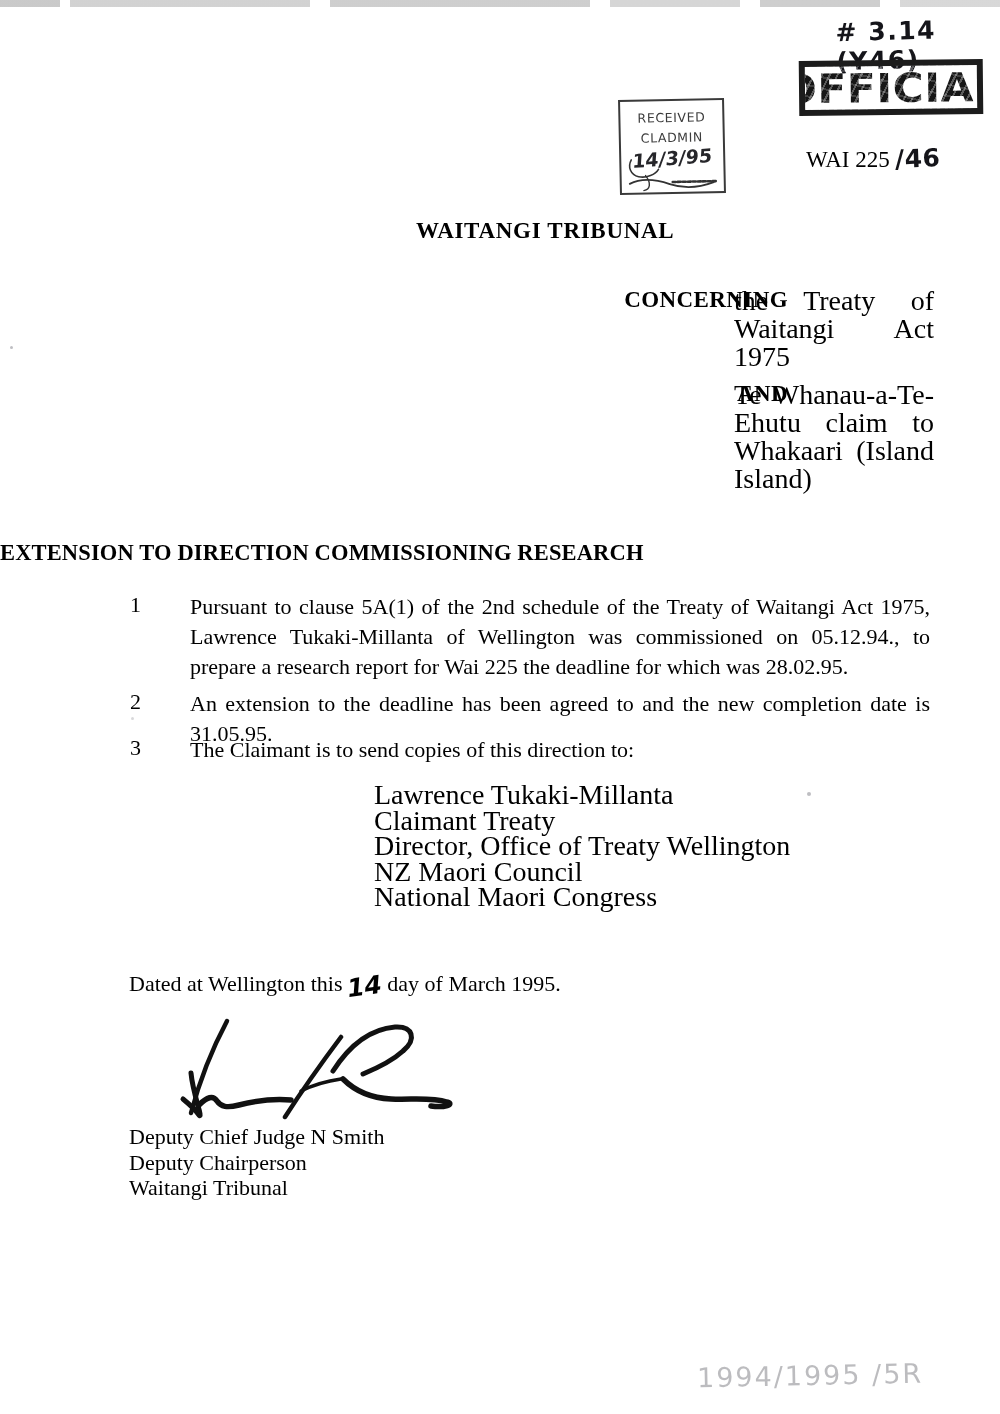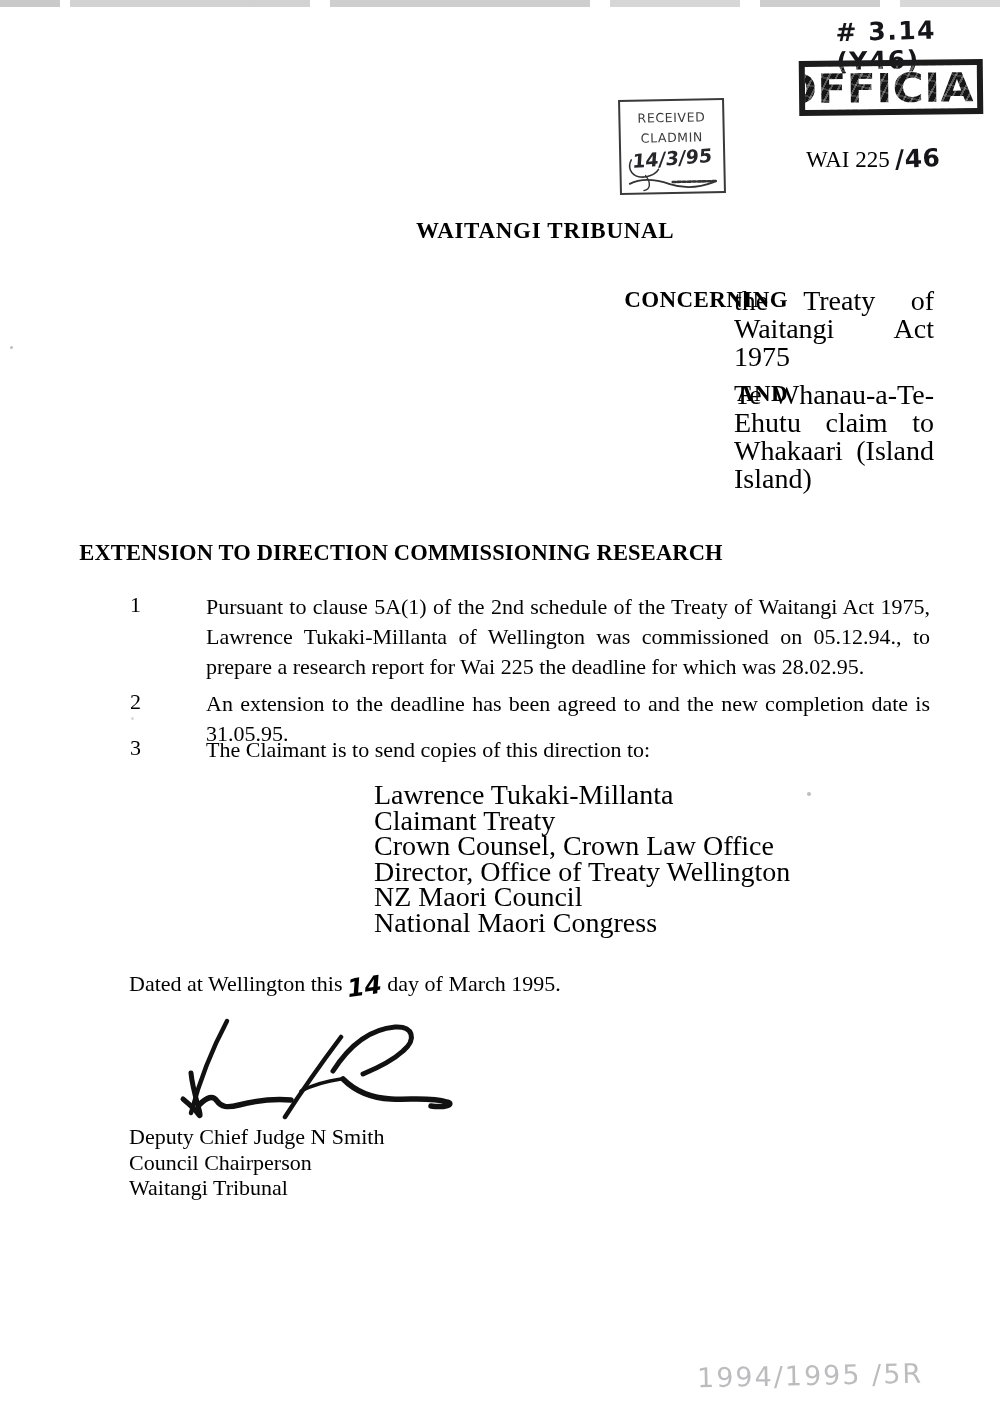--- a/index.html
+++ b/index.html
@@ -198,40 +198,39 @@
   }
 
   #row-concerning { top: 287px; }
   #row-and        { top: 381px; }
 
   #direction-title {
     position: absolute;
     left: 0;
     top: 540px;
     width: 802px;
-    text-align: center;
     font-size: 22.5px;
     font-weight: bold;
     letter-spacing: .15px;
   }
 
   .clause {
     position: absolute;
     left: 130px;
     width: 800px;
   }
   .clause .clause-num {
     position: absolute;
     left: 0;
     top: 0;
     width: 40px;
     font-size: 22px;
   }
   .clause .clause-body {
-    margin-left: 76px;
+    margin-left: 60px;
     font-size: 22px;
     line-height: 30px;
     text-align: justify;
   }
   #clause-1 { top: 592px; }
   #clause-2 { top: 689px; }
   #clause-3 { top: 735px; }
 
   #recipient-list {
     position: absolute;
@@ -343,21 +342,20 @@
   </div>
 
   <div class="clause" id="clause-3">
     <div class="clause-num">3</div>
     <div class="clause-body">The Claimant is to send copies of this direction to:</div>
   </div>
 
   <div id="recipient-list">
     <div>Lawrence Tukaki-Millanta</div>
     <div>Claimant Treaty</div>
-    <div>Crown Counsel, Crown Law Office</div>
     <div>Director, Office of Treaty Wellington</div>
     <div>NZ Maori Council</div>
     <div>National Maori Congress</div>
   </div>
 
   <div id="dated-line">
     <span>Dated at Wellington this</span><span class="hand-day">14</span><span>day of March 1995.</span>
   </div>
 
   <svg id="signature-mark" viewBox="0 0 330 115">
@@ -365,19 +363,19 @@
     <path d="M28 94 C34 99, 40 104, 44 110 C46 113, 45 107, 43 101 C40 90, 37 79, 36 68" fill="none" stroke="#111" stroke-width="5" stroke-linecap="round"></path>
     <path d="M44 100 C52 92, 58 90, 62 96 C66 102, 72 103, 84 100 C100 96, 118 93, 136 95" fill="none" stroke="#111" stroke-width="5.5" stroke-linecap="round"></path>
     <path d="M130 112 C148 84, 168 56, 186 32" fill="none" stroke="#111" stroke-width="4.5" stroke-linecap="round"></path>
     <path d="M146 86 C158 80, 172 76, 186 74" fill="none" stroke="#111" stroke-width="3.5" stroke-linecap="round"></path>
     <path d="M178 66 C196 38, 216 24, 240 22 C258 21, 262 34, 248 46 C236 57, 220 64, 208 69" fill="none" stroke="#111" stroke-width="5" stroke-linecap="round"></path>
     <path d="M188 74 C200 86, 216 93, 236 94 C256 95, 276 92, 292 97 C300 99, 290 103, 276 101" fill="none" stroke="#111" stroke-width="5.5" stroke-linecap="round"></path>
   </svg>
 
   <div id="signature-block">
     <div>Deputy Chief Judge N Smith</div>
-    <div>Council Chairperson</div>
+    <div>Deputy Chairperson</div>
     <div>Waitangi Tribunal</div>
   </div>
 
   <div id="archive-ref">1994/1995 /5R</div>
 
 </div>
 
 </body></html>

